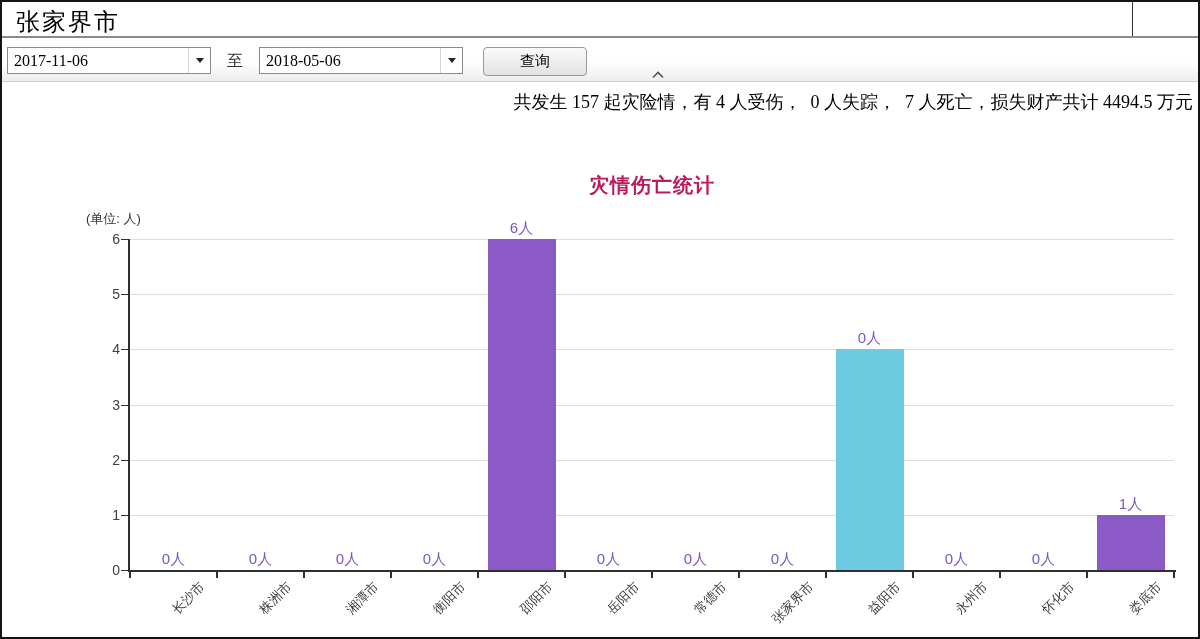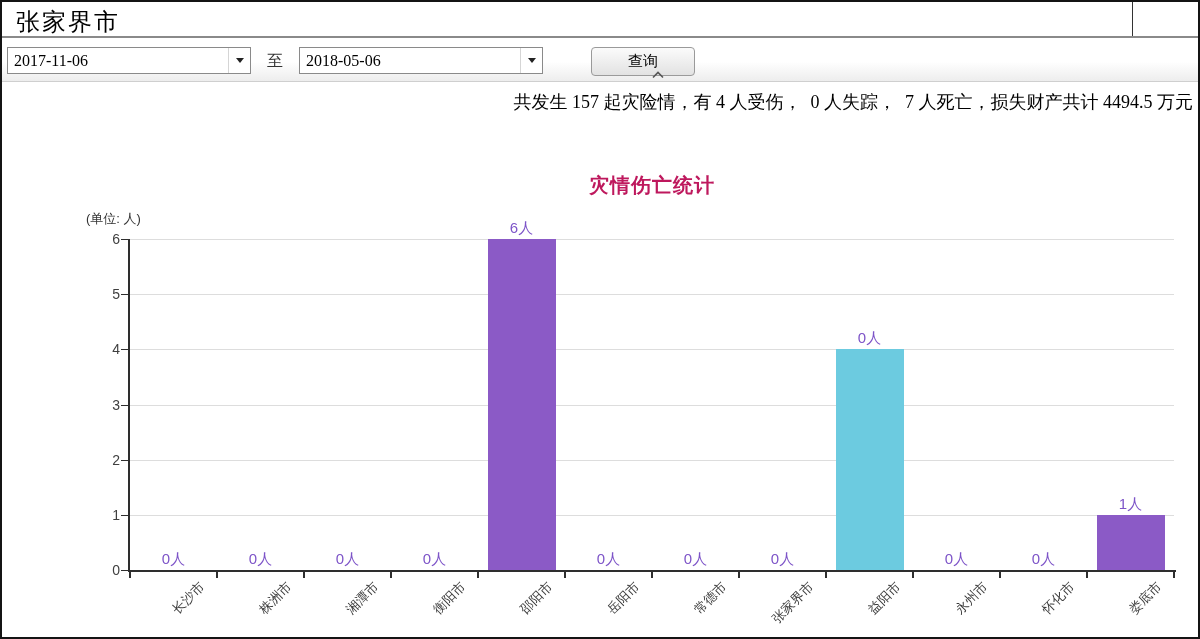--- a/index.html
+++ b/index.html
@@ -8,28 +8,28 @@
 
   
   .titlebar { position:relative; height:36px; border-bottom:2px solid #8a8a8a; background:#fff; }
   .titlebar .page-title { position:absolute; left:14px; top:4px; font-size:24px; letter-spacing:2px; color:#000; }
   .titlebar .vdivider { position:absolute; left:1130px; top:0; width:1px; height:34px; background:#333; }
 
   
   .toolbar { position:relative; height:44px; border-bottom:1px solid #cfcfcf;
              background:linear-gradient(#ffffff 55%, #ededed 100%);
              display:flex; align-items:flex-start; padding:9px 0 0 5px; gap:16px; }
-  .combo { position:relative; width:244px; height:27px; background:#fff; border:1px solid #8a8a8a;
+  .combo { position:relative; width:204px; height:27px; background:#fff; border:1px solid #8a8a8a;
            display:flex; align-items:center; cursor:default; }
   .combo-value { flex:1; padding:0 6px; font-family:"Liberation Serif", serif; font-size:16px; color:#000;
                  white-space:nowrap; overflow:hidden; }
   .combo-arrow { width:22px; height:100%; border-left:1px solid #d5d5d5; display:flex; align-items:center; justify-content:center; }
   .tri-down { width:0; height:0; border-left:4px solid transparent; border-right:4px solid transparent; border-top:5px solid #222; }
   .to-label { font-size:16px; color:#333; line-height:27px; font-family:"Liberation Serif", serif; }
-  .query-btn { width:104px; height:29px; margin-left:32px; border:1px solid #9a9a9a; border-radius:4px;
+  .query-btn { width:104px; height:29px; margin-left:4px; border:1px solid #9a9a9a; border-radius:4px;
                background:linear-gradient(#fbfbfb, #e2e2e2); font-size:15px; color:#000; cursor:pointer;
                font-family:"Liberation Sans", sans-serif; }
   .collapse-handle { position:absolute; left:643px; bottom:1px; width:26px; height:10px;
                      display:flex; align-items:center; justify-content:center; cursor:pointer; }
 
   
   .summary { height:80px; padding:8px 5px 0 0; text-align:right; }
   .summary .summary-text { font-family:"Liberation Serif", serif; font-size:18px; color:#000; white-space:pre; }
 
   

